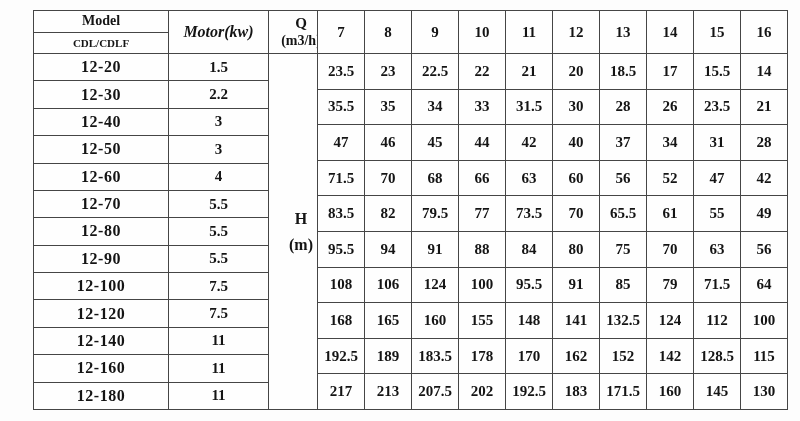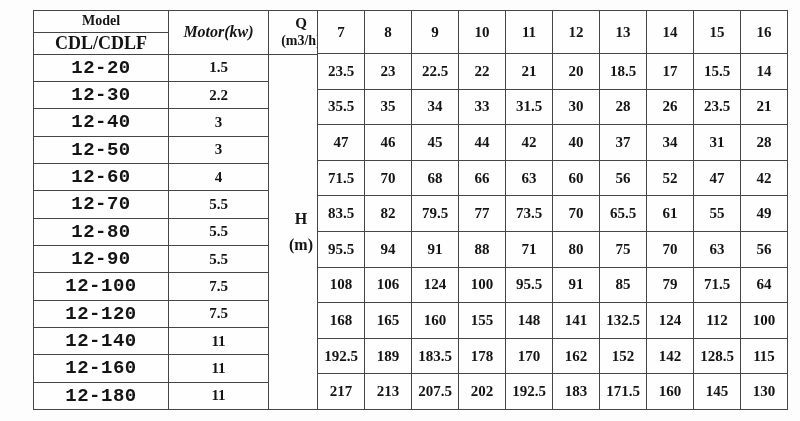--- a/index.html
+++ b/index.html
@@ -32,26 +32,26 @@
     vertical-align: middle;
     font-weight: bold;
     color: #141414;
     font-size: 15px;
     overflow: hidden;
     white-space: nowrap;
   }
   #left-table thead tr { height: 21.5px; }
   #right-table thead tr { height: 43px; }
   .model-header-cell   { font-size: 14px; }
-  .series-header-cell  { font-size: 18px; }
+  .series-header-cell  { font-size: 11px; }
   .motor-header-cell   { font-size: 16px; font-style: italic; }
   .flow-header-cell    { font-size: 15px; line-height: 17px; }
   .flow-header-cell .sub { font-size: 14px; }
   .head-unit-cell      { font-size: 16px; line-height: 26px; }
-  .model-cell          { font-size: 19px; letter-spacing: 0.5px; font-family: Liberation Mono, monospace; }
+  .model-cell          { font-size: 16px; letter-spacing: 0.5px; }
   .flow-value-header   { font-size: 15px; }
   td.head-cell         { font-size: 15px; }
 </style>
 </head>
 <body>
 
 <div id="canvas">
 
   <table id="left-table">
     <colgroup>
@@ -206,21 +206,21 @@
           <td class="head-cell">65.5</td>
           <td class="head-cell">61</td>
           <td class="head-cell">55</td>
           <td class="head-cell">49</td>
         </tr>
         <tr>
           <td class="head-cell">95.5</td>
           <td class="head-cell">94</td>
           <td class="head-cell">91</td>
           <td class="head-cell">88</td>
-          <td class="head-cell">71</td>
+          <td class="head-cell">84</td>
           <td class="head-cell">80</td>
           <td class="head-cell">75</td>
           <td class="head-cell">70</td>
           <td class="head-cell">63</td>
           <td class="head-cell">56</td>
         </tr>
         <tr>
           <td class="head-cell">108</td>
           <td class="head-cell">106</td>
           <td class="head-cell">124</td>

